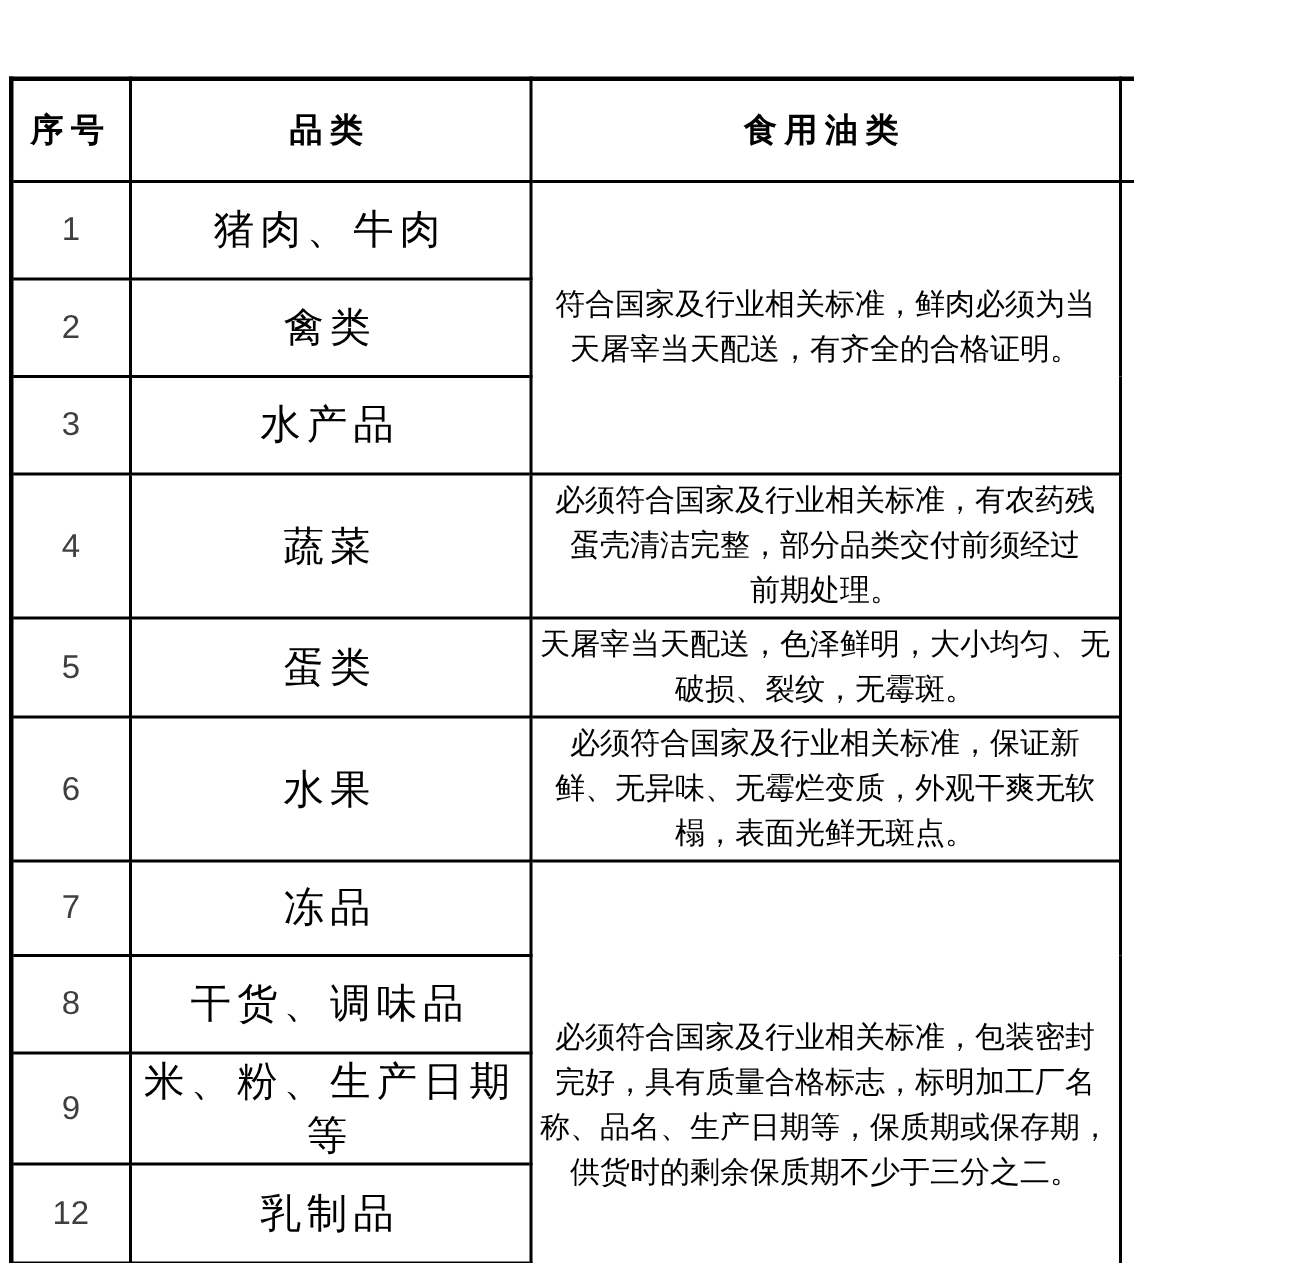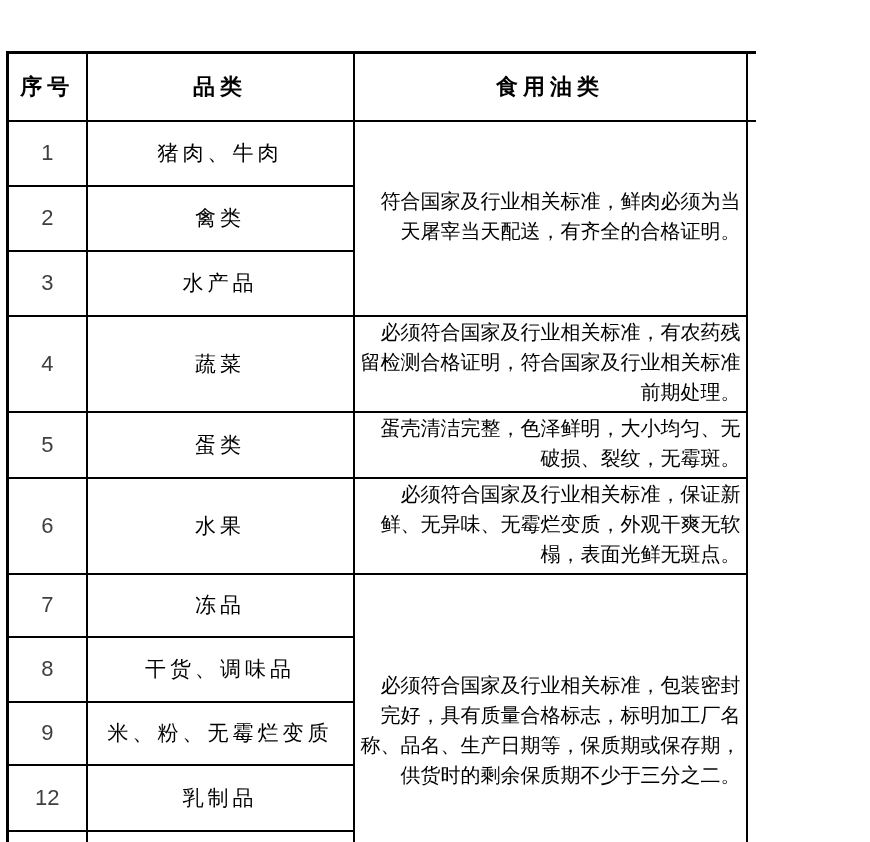--- a/index.html
+++ b/index.html
@@ -40,29 +40,29 @@
     letter-spacing: 5px;
   }
   td.cell-no {
     font-family: "Liberation Sans", "DejaVu Sans", sans-serif;
     font-weight: normal;
     font-size: 22px;
     color: #3f3f3f;
   }
   td.cell-cat {
     font-family: Liberation Sans, sans-serif;
-    font-size: 21px;
+    font-size: 27px;
     letter-spacing: 4px;
   }
   td.cell-req {
-    font-family: Liberation Mono, monospace;
+    font-family: Liberation Sans, sans-serif;
     font-size: 20px;
     line-height: 30px;
     white-space: pre-line;
-    text-align: right;
+    text-align: center;
     padding: 2px 5px;
   }
   td.cell-remark {
     background: #ffffff;
   }
 </style>
 </head>
 <body>
 
 <div class="page">
@@ -94,28 +94,28 @@
       </tr>
       <tr style="height:65px">
         <td class="cell-no">3</td>
         <td class="cell-cat">水产品</td>
       </tr>
 
       <tr style="height:94px">
         <td class="cell-no">4</td>
         <td class="cell-cat">蔬菜</td>
         <td class="cell-req">必须符合国家及行业相关标准，有农药残
-留检测合格证明，符合国家及行业相关标准
+蛋壳清洁完整，部分品类交付前须经过
 前期处理。</td>
       </tr>
 
       <tr style="height:63px">
         <td class="cell-no">5</td>
         <td class="cell-cat">蛋类</td>
-        <td class="cell-req">蛋壳清洁完整，色泽鲜明，大小均匀、无
+        <td class="cell-req">天屠宰当天配送，色泽鲜明，大小均匀、无
 破损、裂纹，无霉斑。</td>
       </tr>
 
       <tr style="height:92px">
         <td class="cell-no">6</td>
         <td class="cell-cat">水果</td>
         <td class="cell-req">必须符合国家及行业相关标准，保证新
 鲜、无异味、无霉烂变质，外观干爽无软
 榻，表面光鲜无斑点。</td>
       </tr>
@@ -127,21 +127,21 @@
 完好，具有质量合格标志，标明加工厂名
 称、品名、生产日期等，保质期或保存期，
 供货时的剩余保质期不少于三分之二。</td>
       </tr>
       <tr style="height:65px">
         <td class="cell-no">8</td>
         <td class="cell-cat">干货、调味品</td>
       </tr>
       <tr style="height:63px">
         <td class="cell-no">9</td>
-        <td class="cell-cat">米、粉、无霉烂变质</td>
+        <td class="cell-cat">米、粉、生产日期等</td>
       </tr>
       <tr style="height:66px">
         <td class="cell-no">12</td>
         <td class="cell-cat">乳制品</td>
       </tr>
       <tr style="height:60px">
         <td class="cell-no">11</td>
         <td class="cell-cat">饮料酒水</td>
       </tr>
     </tbody>

